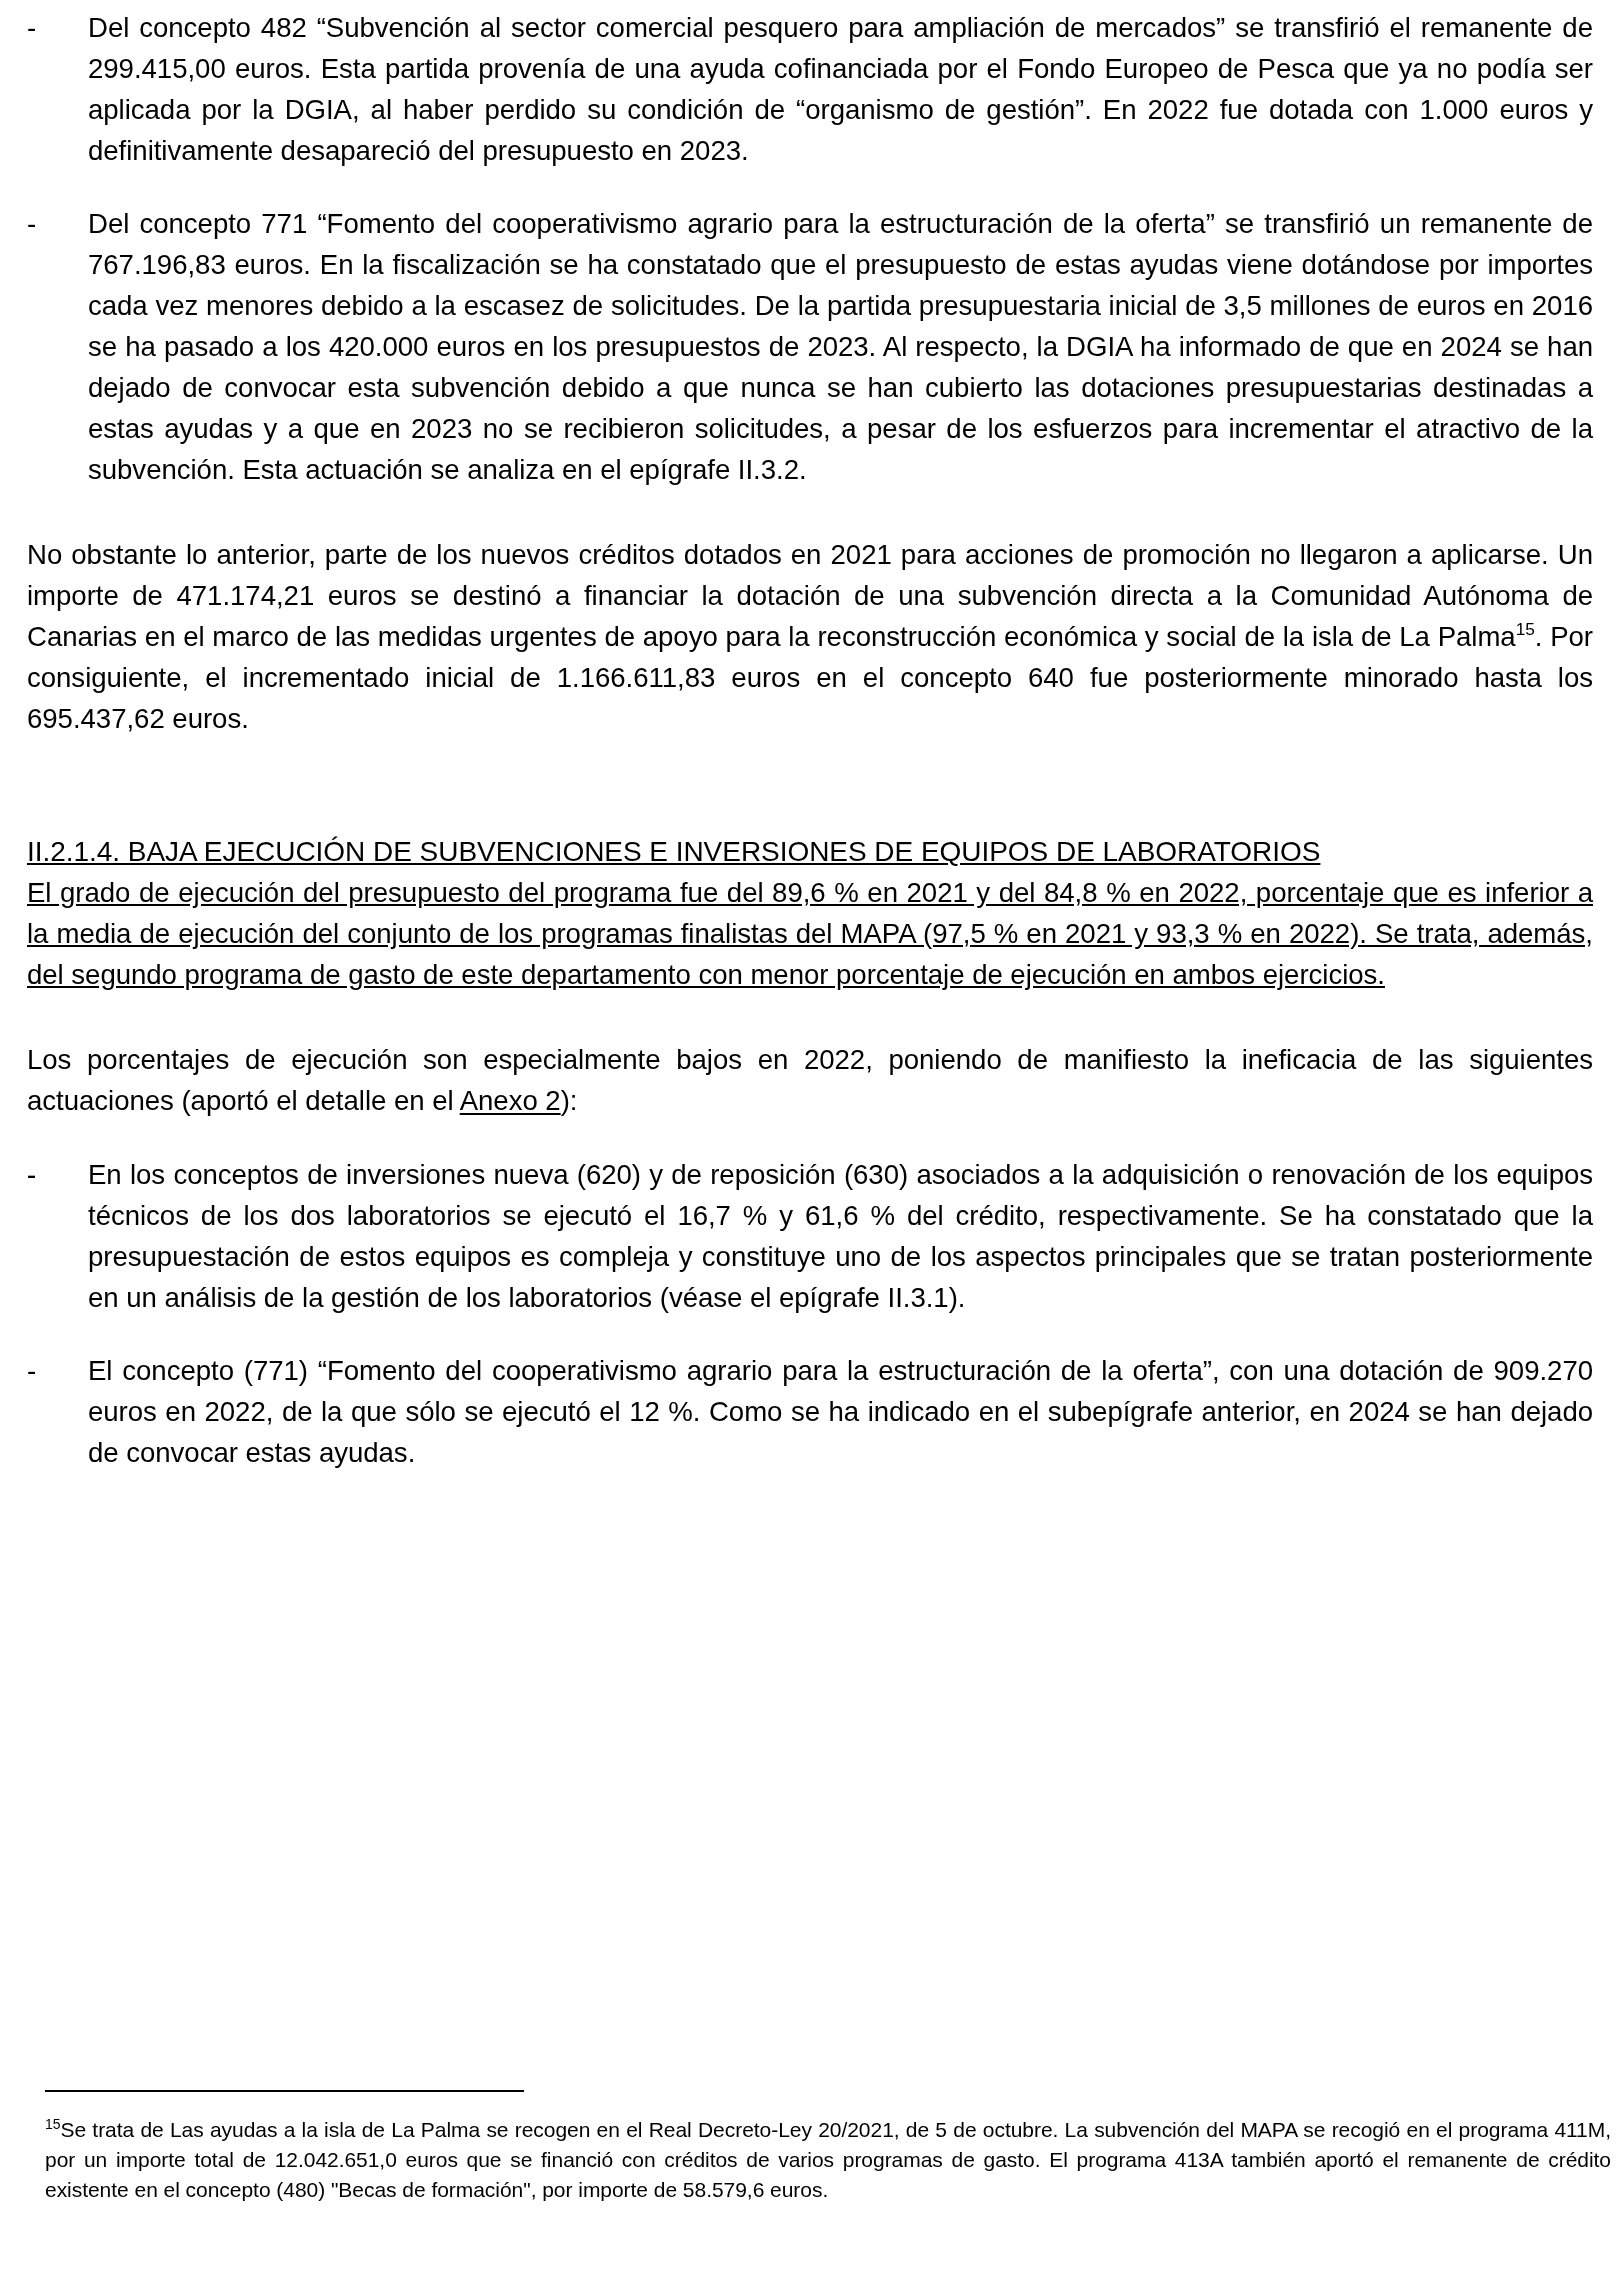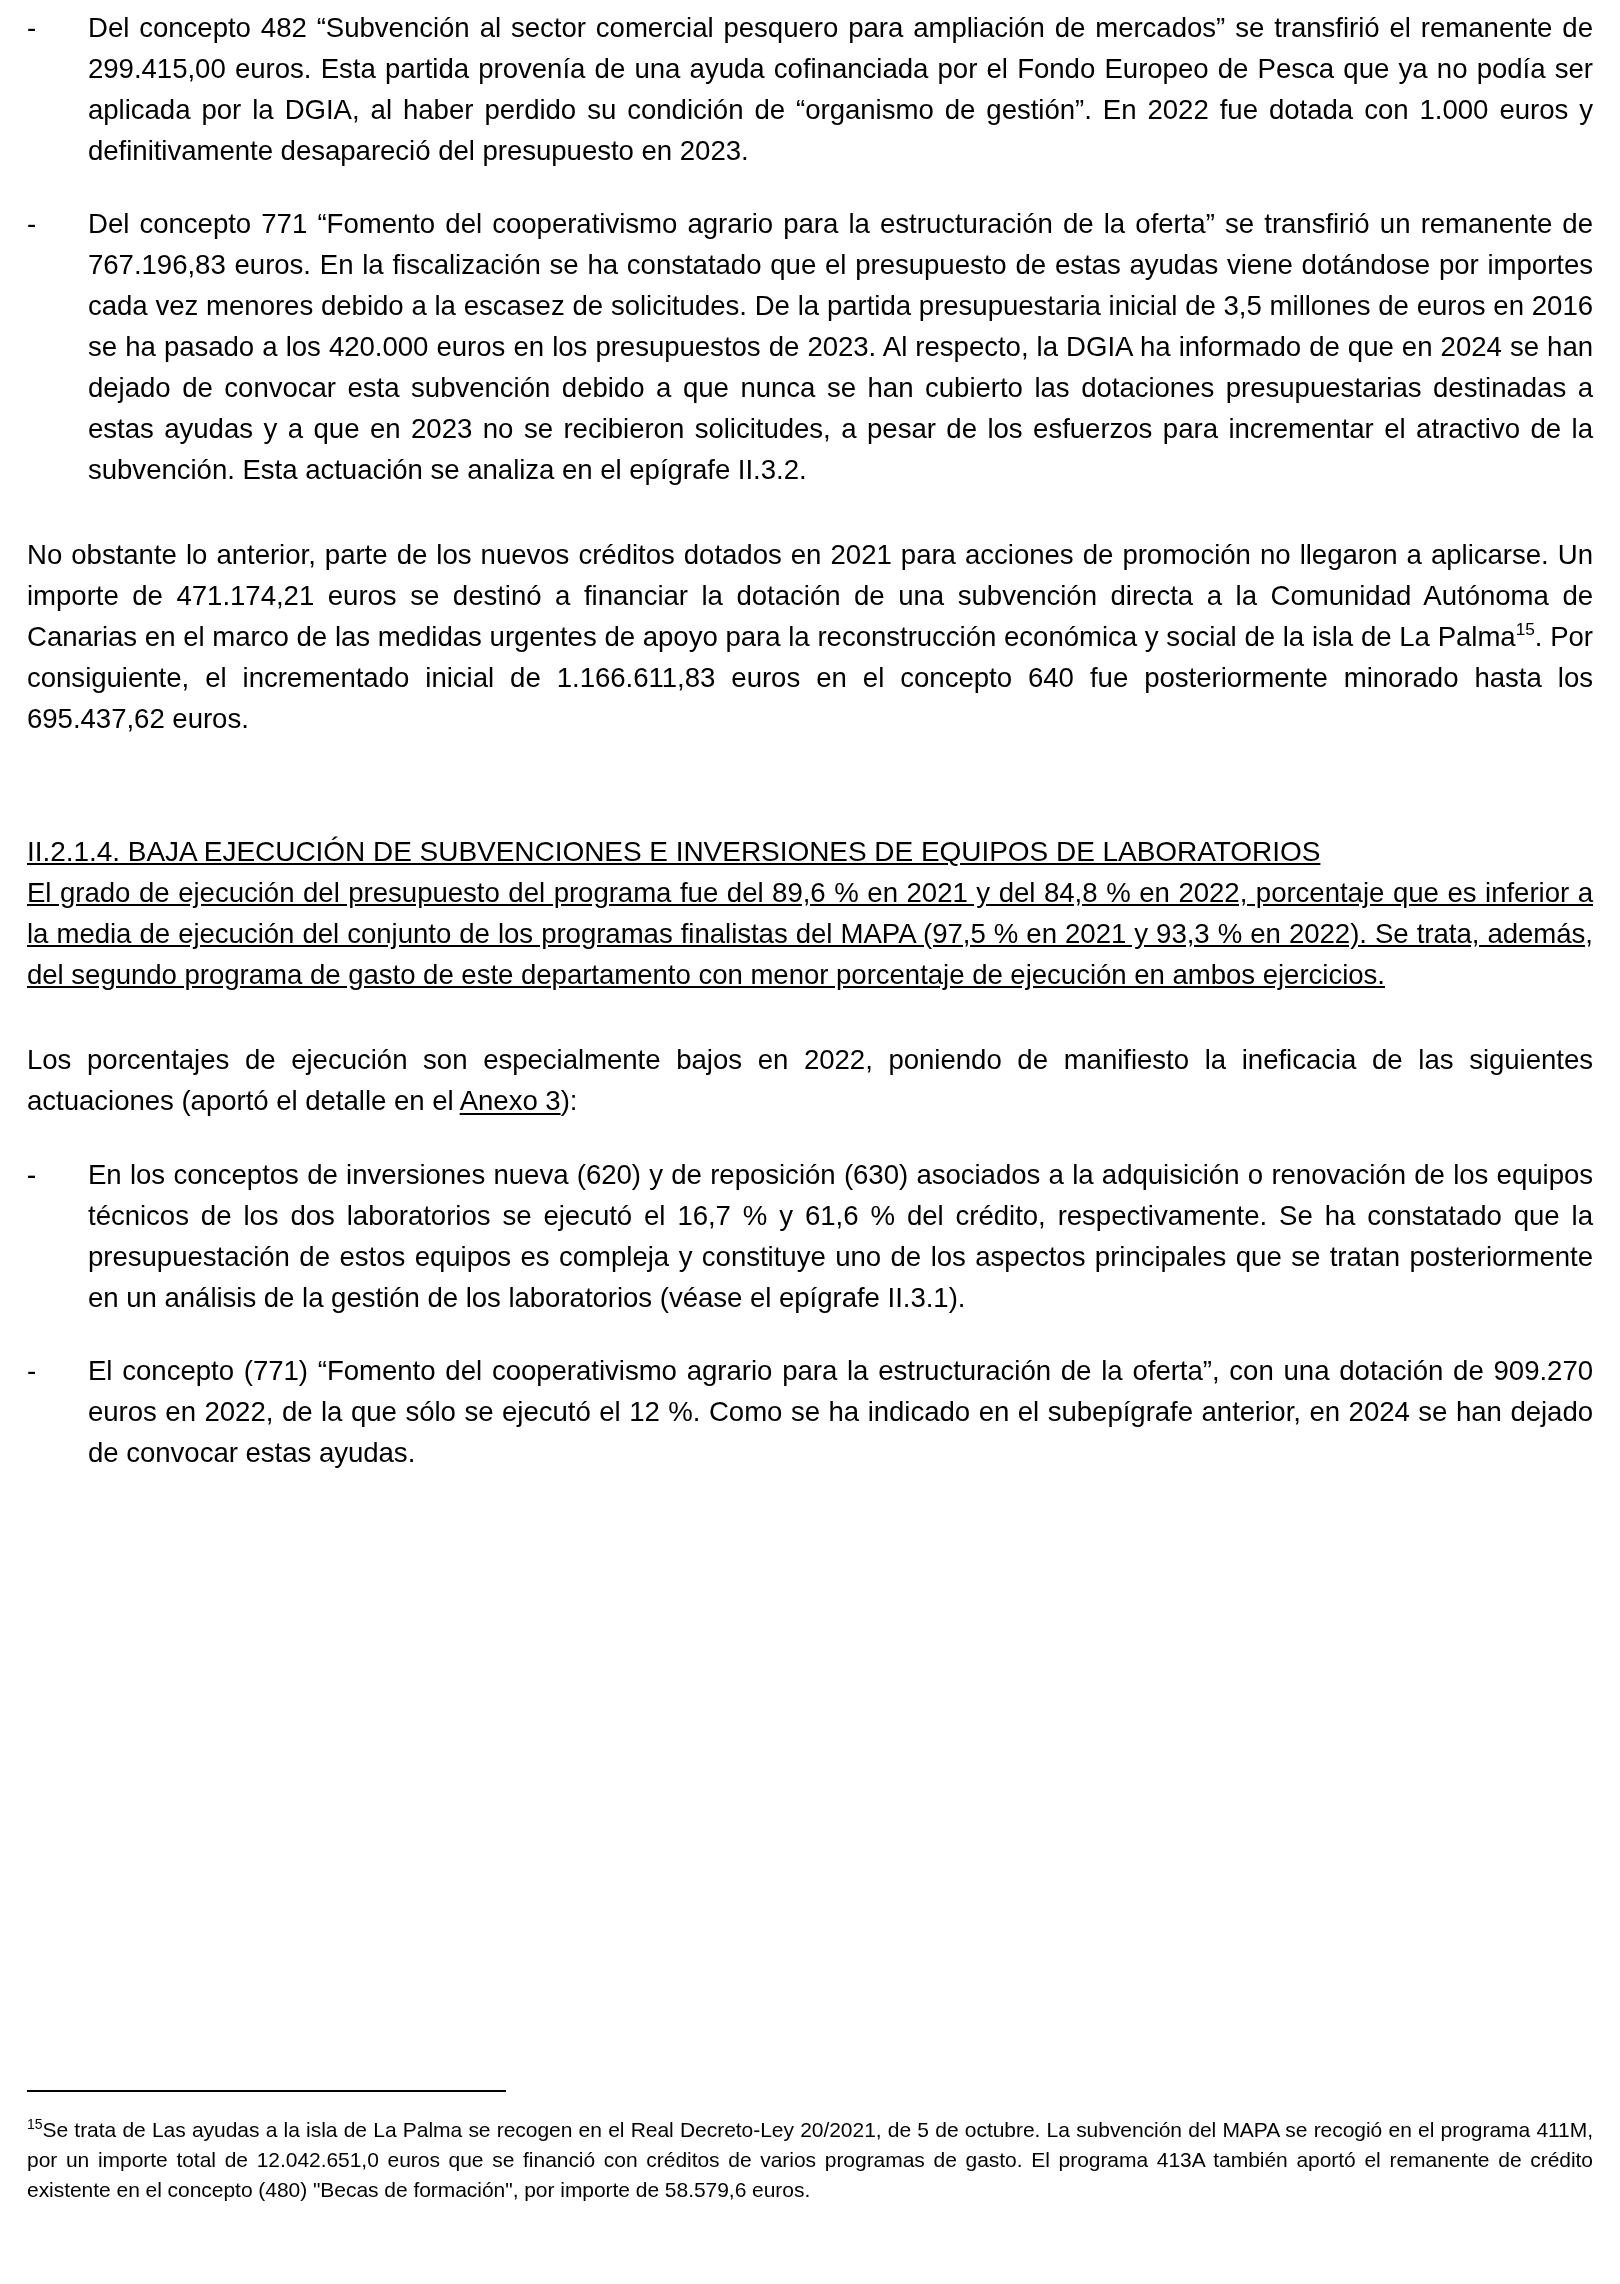--- a/index.html
+++ b/index.html
@@ -75,21 +75,21 @@
     margin-bottom: 0;
     text-decoration: underline;
   }
   .spacer-heading-after { margin-top: 39px; text-decoration: underline; }
 
   u.xref { text-decoration: underline; text-underline-offset: 2.5px; }
 
   
   .footnote-area {
     position: absolute;
-    left: 27px;
+    left: 45px;
     top: 2090px;
     width: 1566px;
   }
   .footnote-rule {
     width: 479px;
     height: 0;
     border-top: 2.1px solid #000;
     margin: 0 0 23px 0;
   }
   .footnote {
@@ -129,21 +129,21 @@
       <span class="dash">-</span>
       <span>Del concepto 771 “Fomento del cooperativismo agrario para la estructuración de la oferta” se transfirió un remanente de 767.196,83 euros. En la fiscalización se ha constatado que el presupuesto de estas ayudas viene dotándose por importes cada vez menores debido a la escasez de solicitudes. De la partida presupuestaria inicial de 3,5 millones de euros en 2016 se ha pasado a los 420.000 euros en los presupuestos de 2023. Al respecto, la DGIA ha informado de que en 2024 se han dejado de convocar esta subvención debido a que nunca se han cubierto las dotaciones presupuestarias destinadas a estas ayudas y a que en 2023 no se recibieron solicitudes, a pesar de los esfuerzos para incrementar el atractivo de la subvención. Esta actuación se analiza en el epígrafe II.3.2.</span>
     </div>
 
     <p class="body gap-before"><span>No obstante lo anterior, parte de los nuevos créditos dotados en 2021 para acciones de promoción no llegaron a aplicarse. Un importe de 471.174,21 euros se destinó a financiar la dotación de una subvención directa a la Comunidad Autónoma de Canarias en el marco de las medidas urgentes de apoyo para la reconstrucción económica y social de la isla de La Palma</span><sup class="fnref">15</sup><span>. Por consiguiente, el incrementado inicial de 1.166.611,83 euros en el concepto 640 fue posteriormente minorado hasta los 695.437,62 euros.</span></p>
 
     <div class="heading"><span>II.2.1.4. BAJA EJECUCIÓN DE SUBVENCIONES E INVERSIONES DE EQUIPOS DE LABORATORIOS</span></div>
 
     <p class="body spacer-heading-after"><span>El grado de ejecución del presupuesto del programa fue del 89,6 % en 2021 y del 84,8 % en 2022, porcentaje que es inferior a la media de ejecución del conjunto de los programas finalistas del MAPA (97,5 % en 2021 y 93,3 % en 2022). Se trata, además, del segundo programa de gasto de este departamento con menor porcentaje de ejecución en ambos ejercicios.</span></p>
 
-    <p class="body gap-before"><span>Los porcentajes de ejecución son especialmente bajos en 2022, poniendo de manifiesto la ineficacia de las siguientes actuaciones (aportó el detalle en el </span><u class="xref">Anexo 3</u><span>):</span></p>
+    <p class="body gap-before"><span>Los porcentajes de ejecución son especialmente bajos en 2022, poniendo de manifiesto la ineficacia de las siguientes actuaciones (aportó el detalle en el </span><u class="xref">Anexo 2</u><span>):</span></p>
 
     <div class="bullet bullet-list after-para">
       <span class="dash">-</span>
     </div>
 
     <div class="bullet">
       <span class="dash">-</span>
       <span>En los conceptos de inversiones nueva (620) y de reposición (630) asociados a la adquisición o renovación de los equipos técnicos de los dos laboratorios se ejecutó el 16,7 % y 61,6 % del crédito, respectivamente. Se ha constatado que la presupuestación de estos equipos es compleja y constituye uno de los aspectos principales que se tratan posteriormente en un análisis de la gestión de los laboratorios (véase el epígrafe II.3.1).</span>
     </div>
 

